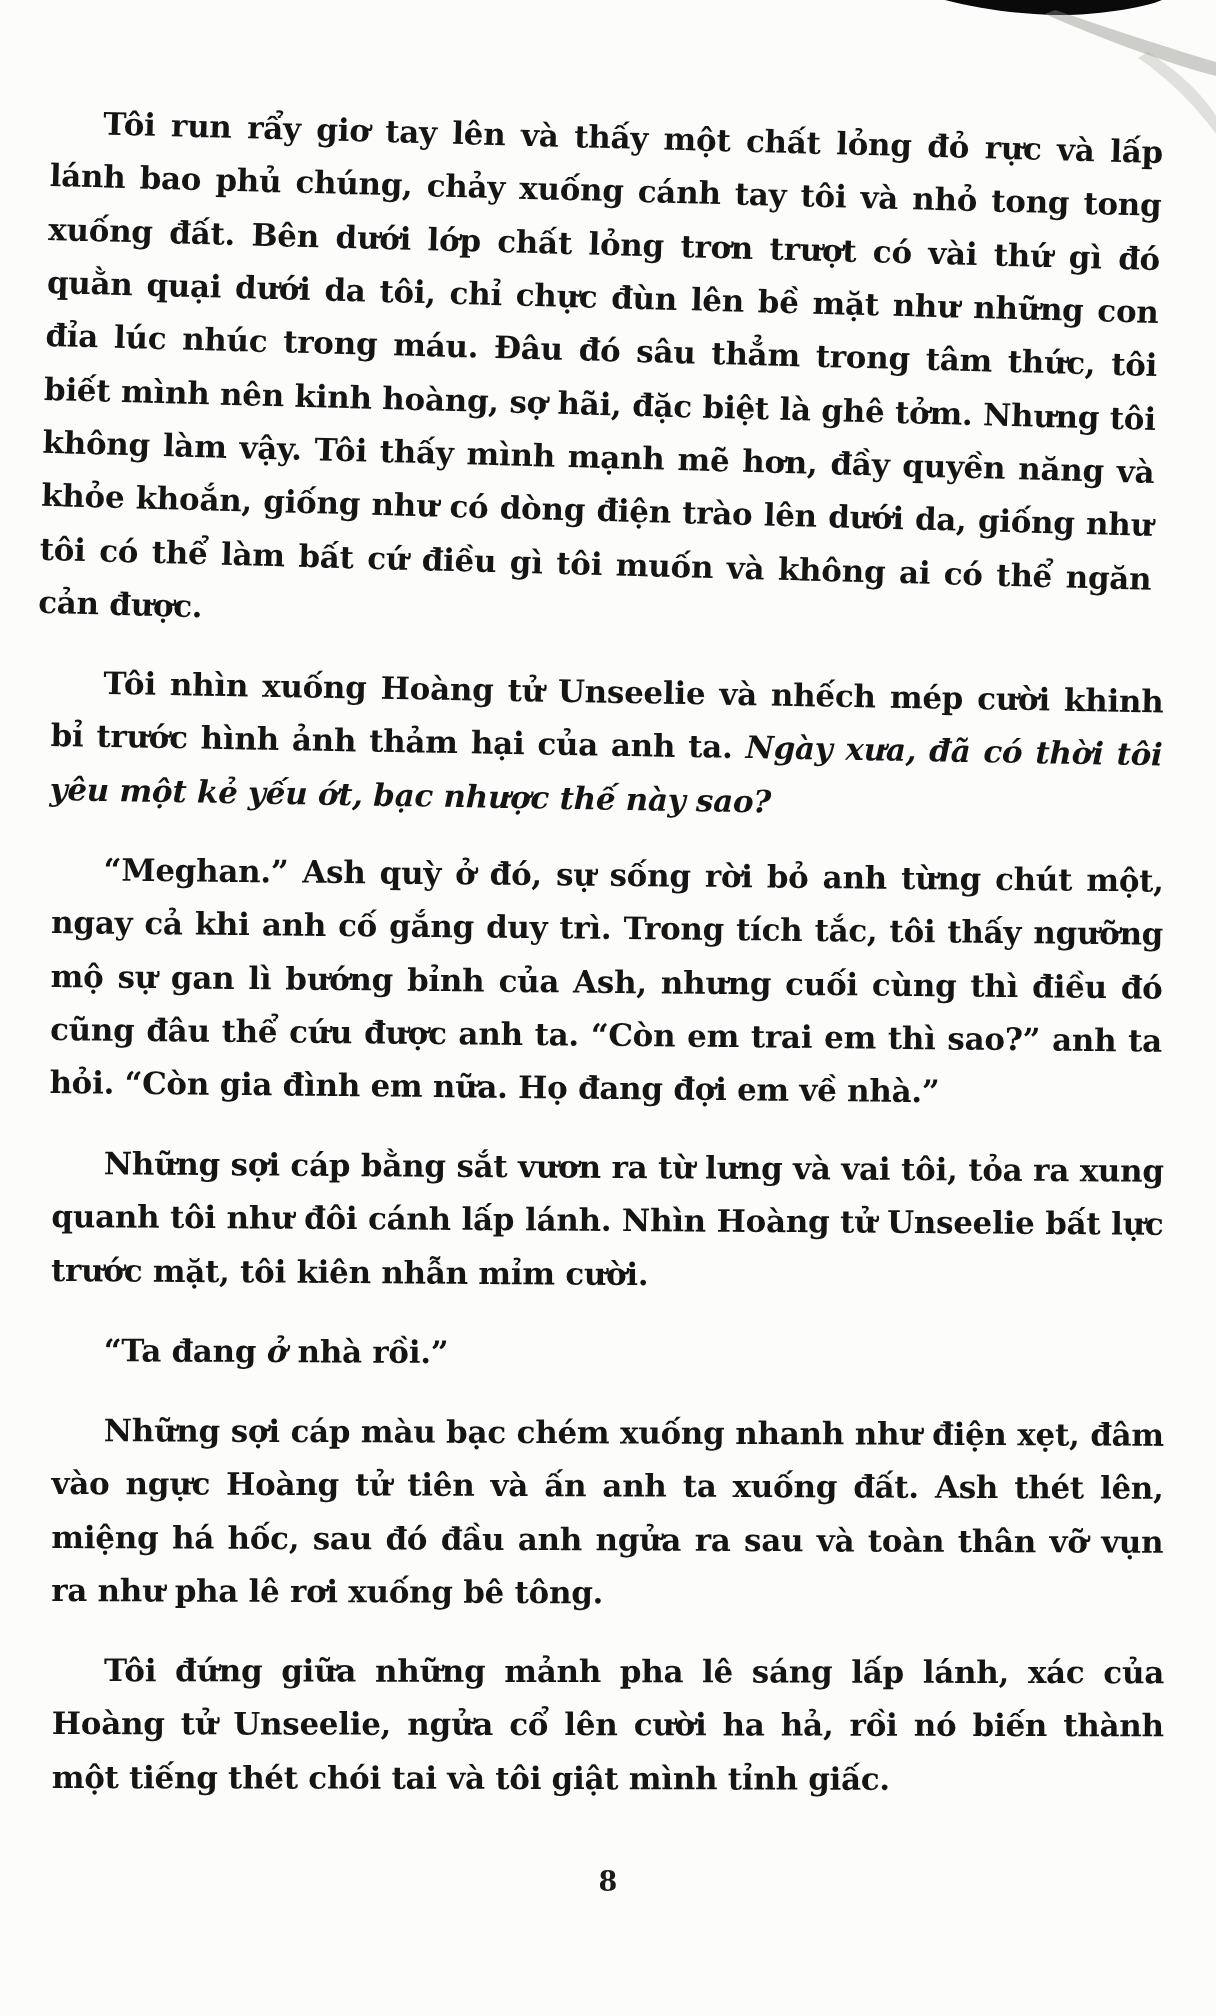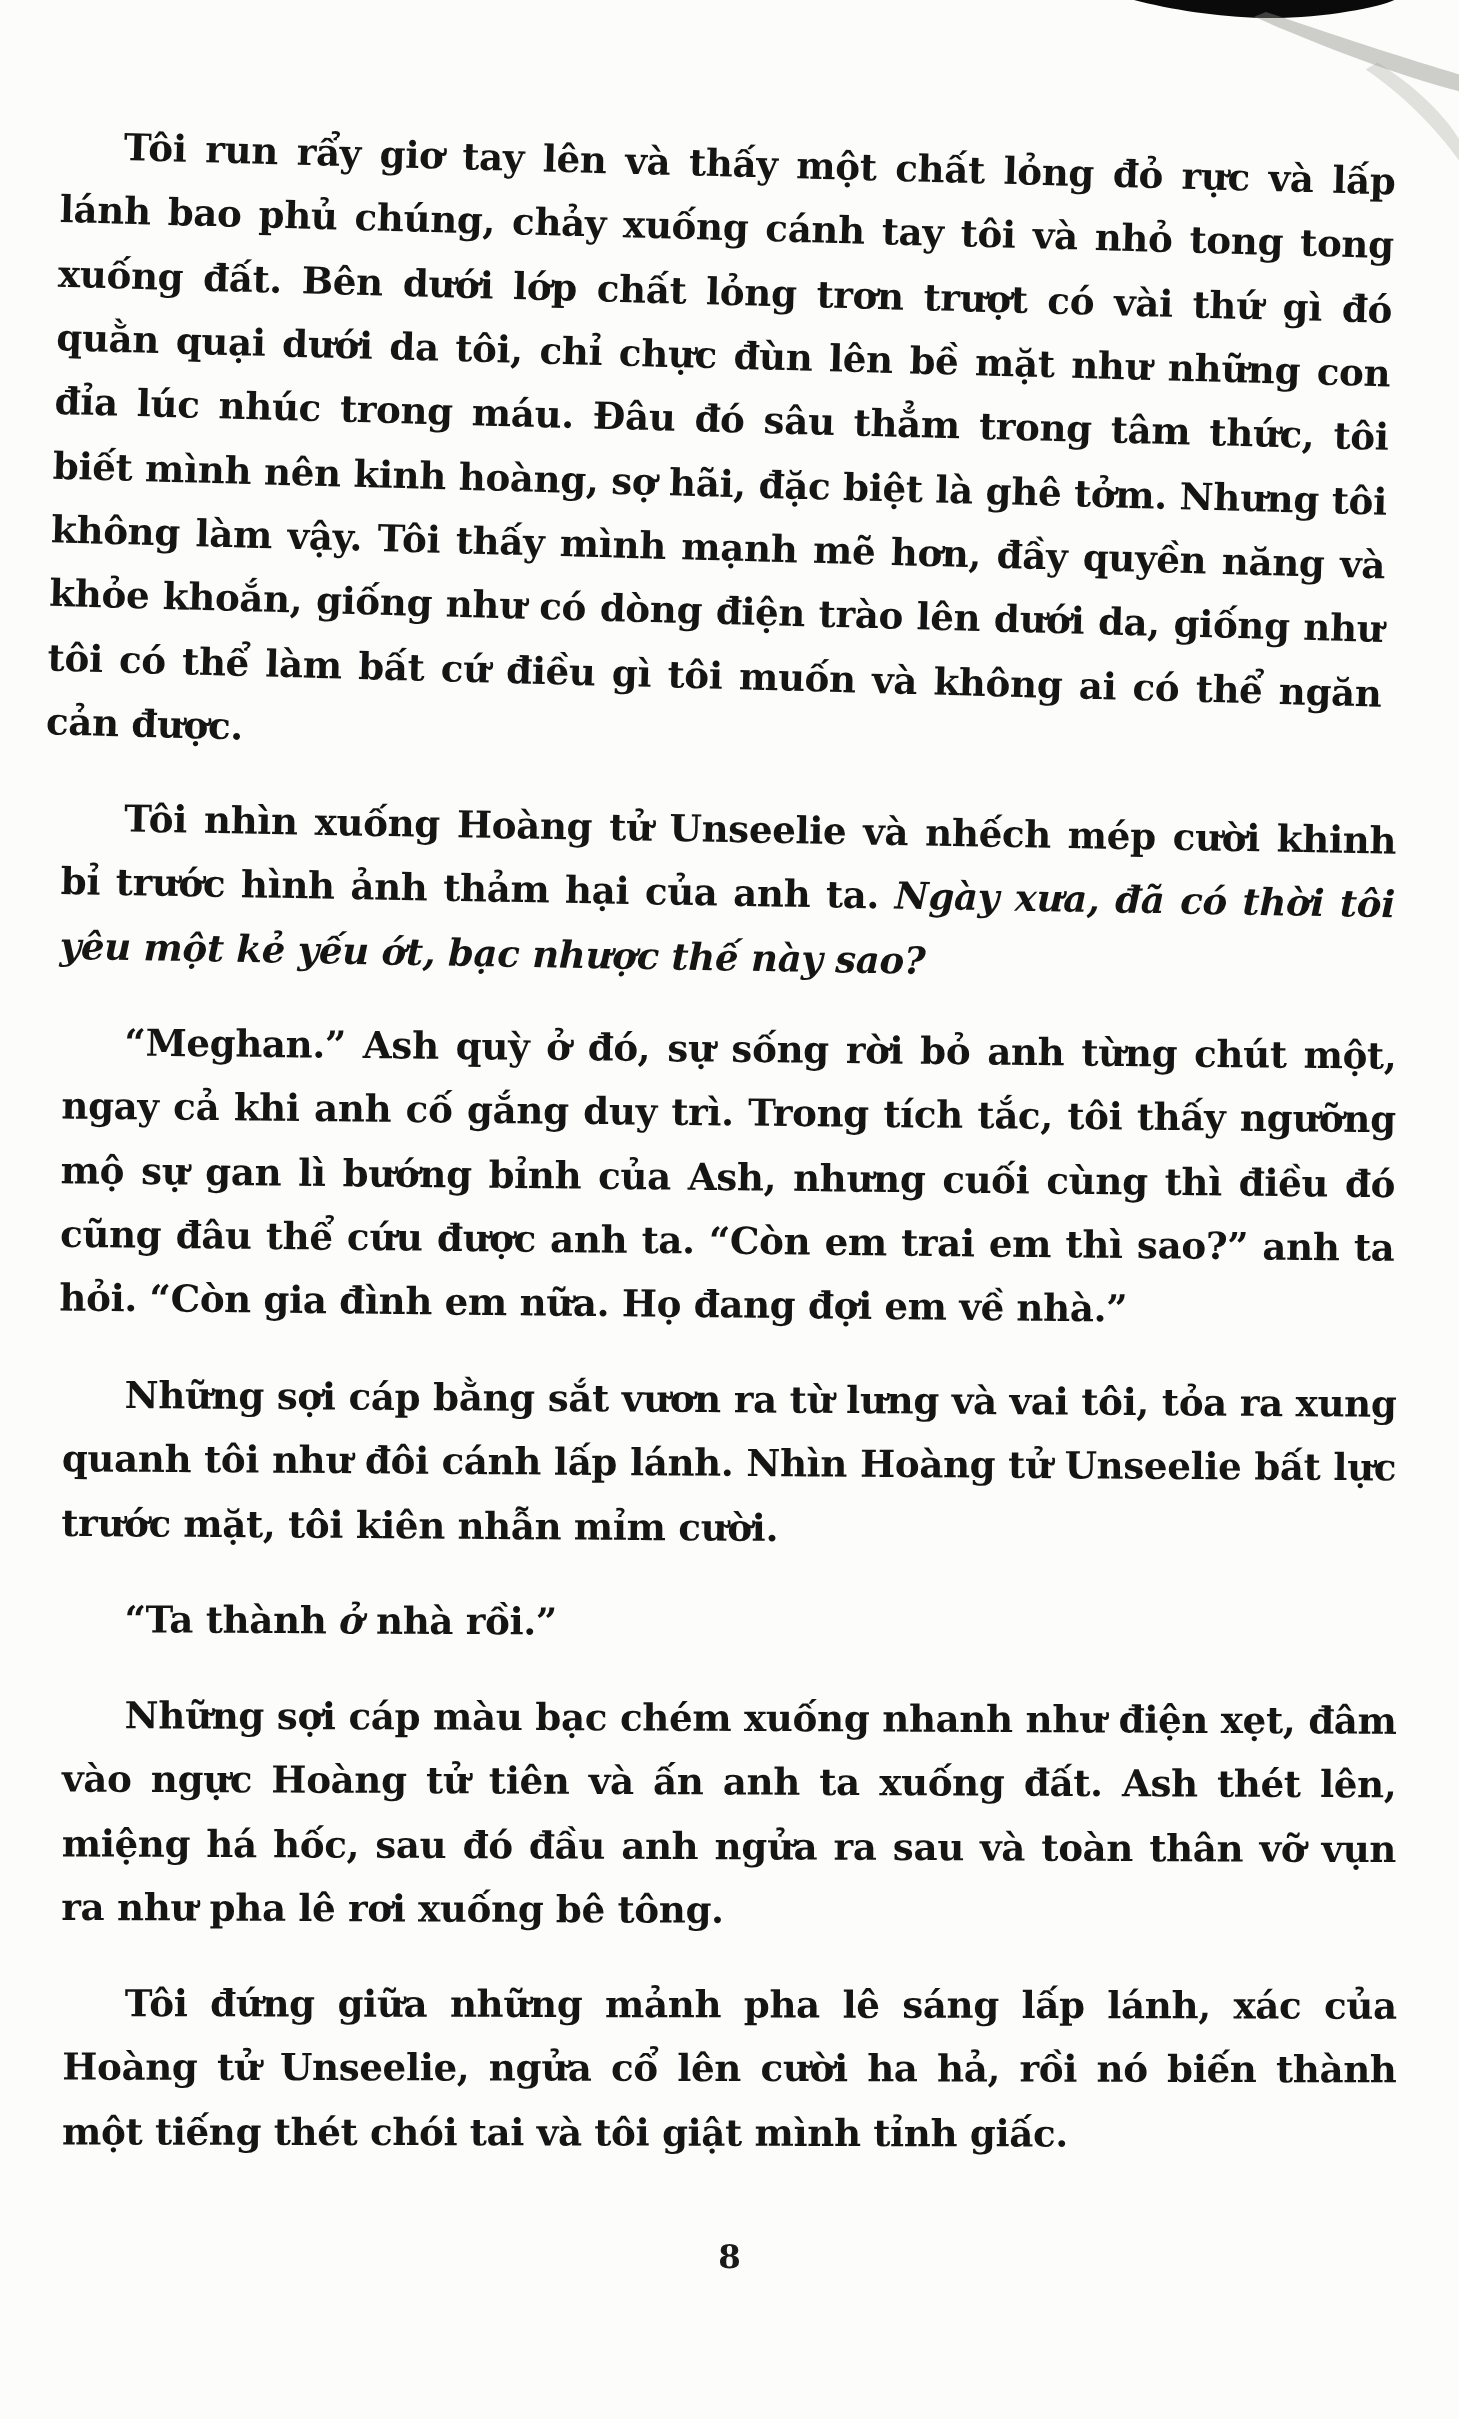--- a/index.html
+++ b/index.html
@@ -68,20 +68,20 @@
     <path d="M 945 0 L 1162 0 C 1150 6 1100 16 1052 15 C 1015 14 975 8 945 0 Z" fill="#0a0a0a"></path>
     <path d="M 1055 10 C 1120 32 1175 50 1216 62 L 1216 76 C 1162 62 1095 36 1045 14 Z" fill="#8d8d88" opacity="0.42"></path>
     <path d="M 1148 52 C 1180 72 1204 96 1216 116 L 1216 134 C 1196 106 1168 78 1138 58 Z" fill="#a5a5a0" opacity="0.32"></path>
   </svg>
 
   <div class="text-block">
       <p class="para"><span>Tôi run rẩy giơ tay lên và thấy một chất lỏng đỏ rực và lấp lánh bao phủ chúng, chảy xuống cánh tay tôi và nhỏ tong tong xuống đất. Bên dưới lớp chất lỏng trơn trượt có vài thứ gì đó quằn quại dưới da tôi, chỉ chực đùn lên bề mặt như những con đỉa lúc nhúc trong máu. Đâu đó sâu thẳm trong tâm thức, tôi biết mình nên kinh hoàng, sợ hãi, đặc biệt là ghê tởm. Nhưng tôi không làm vậy. Tôi thấy mình mạnh mẽ hơn, đầy quyền năng và khỏe khoắn, giống như có dòng điện trào lên dưới da, giống như tôi có thể làm bất cứ điều gì tôi muốn và không ai có thể ngăn cản được.</span></p>
       <p class="para"><span>Tôi nhìn xuống Hoàng tử Unseelie và nhếch mép cười khinh bỉ trước hình ảnh thảm hại của anh ta. </span><span class="italic">Ngày xưa, đã có thời tôi yêu một kẻ yếu ớt, bạc nhược thế này sao?</span></p>
       <p class="para"><span>“Meghan.” Ash quỳ ở đó, sự sống rời bỏ anh từng chút một, ngay cả khi anh cố gắng duy trì. Trong tích tắc, tôi thấy ngưỡng mộ sự gan lì bướng bỉnh của Ash, nhưng cuối cùng thì điều đó cũng đâu thể cứu được anh ta. “Còn em trai em thì sao?” anh ta hỏi. “Còn gia đình em nữa. Họ đang đợi em về nhà.”</span></p>
       <p class="para"><span>Những sợi cáp bằng sắt vươn ra từ lưng và vai tôi, tỏa ra xung quanh tôi như đôi cánh lấp lánh. Nhìn Hoàng tử Unseelie bất lực trước mặt, tôi kiên nhẫn mỉm cười.</span></p>
-      <p class="para"><span>“Ta thành </span><span class="italic">ở</span><span> nhà rồi.”</span></p>
+      <p class="para"><span>“Ta đang </span><span class="italic">ở</span><span> nhà rồi.”</span></p>
       <p class="para"><span>Những sợi cáp màu bạc chém xuống nhanh như điện xẹt, đâm vào ngực Hoàng tử tiên và ấn anh ta xuống đất. Ash thét lên, miệng há hốc, sau đó đầu anh ngửa ra sau và toàn thân vỡ vụn ra như pha lê rơi xuống bê tông.</span></p>
       <p class="para"><span>Tôi đứng giữa những mảnh pha lê sáng lấp lánh, xác của Hoàng tử Unseelie, ngửa cổ lên cười ha hả, rồi nó biến thành một tiếng thét chói tai và tôi giật mình tỉnh giấc.</span></p>
     </div>
 
   <div class="page-number">8</div>
 
 </div>
 
 </body></html>

